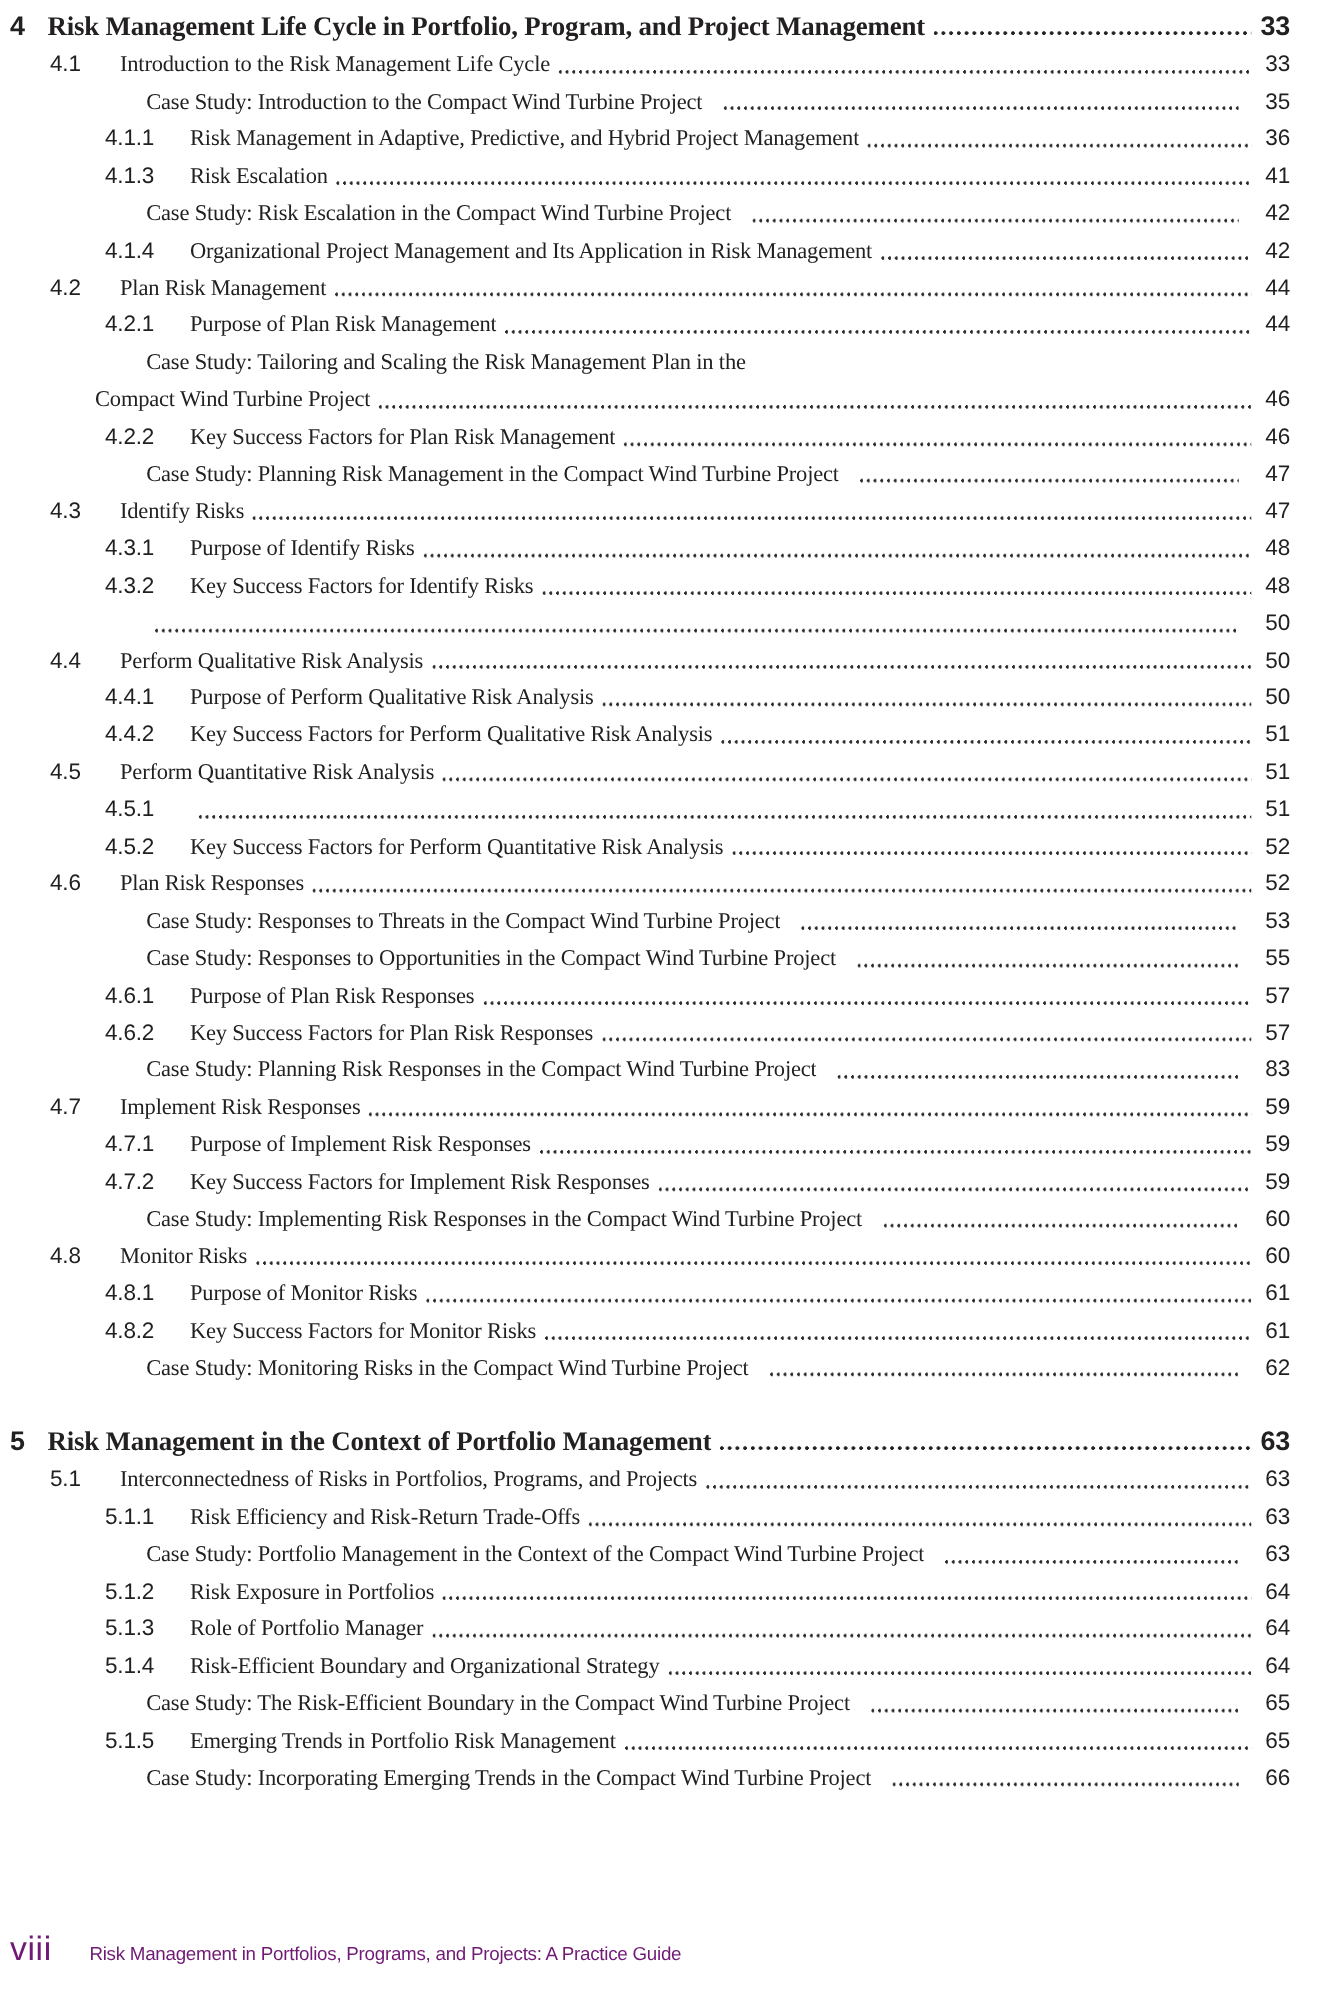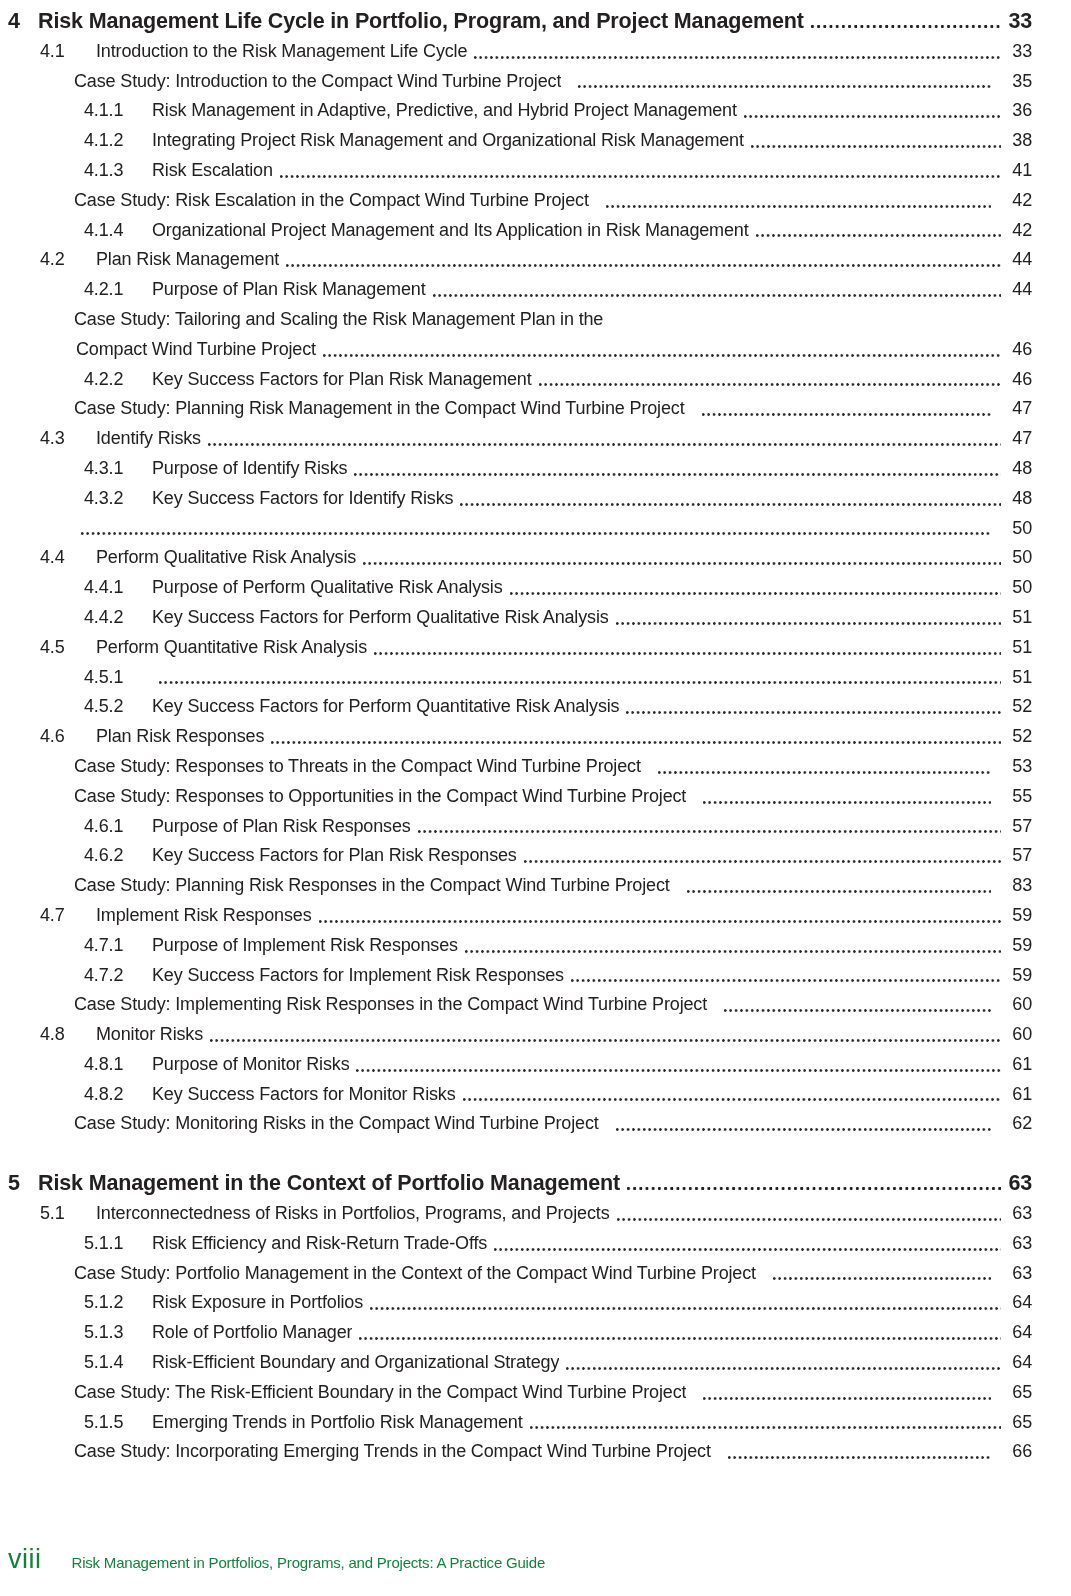--- a/index.html
+++ b/index.html
@@ -30,20 +30,21 @@
     font-size: 18px;
     letter-spacing: -0.15px;
     white-space: nowrap;
   }
   .row .num {
     flex: none;
   }
   .row .title {
     flex: 0 1 auto;
     overflow: hidden;
+    font-family: Liberation Serif, serif;
   }
   .row .leader {
     flex: 1 1 12px;
     min-width: 10px;
     height: 3px;
     align-self: flex-end;
     margin: 0 5px 8px 7px;
     background-image: radial-gradient(circle at 1.3px 1.5px, #2a2a2a 1.2px, rgba(0,0,0,0) 1.45px);
     background-size: 5.4px 3px;
     background-repeat: repeat-x;
@@ -61,32 +62,32 @@
   .lvl-chapter .num { width: 30px; }
   .lvl-chapter .leader {
     background-image: radial-gradient(circle at 1.5px 1.5px, #232021 1.4px, rgba(0,0,0,0) 1.65px);
     background-size: 6.2px 3px;
     margin-bottom: 9px;
   }
   .lvl-section { margin-left: 32px; }
   .lvl-section .num { width: 56px; }
   .lvl-subsection { margin-left: 76px; }
   .lvl-subsection .num { width: 68px; }
-  .lvl-case { margin-left: 66px; gap: 10px; }
+  .lvl-case { margin-left: 109px; gap: 10px; }
   .lvl-continuation { margin-left: 68px; }
   .gap-before { margin-top: 30px; }
   
   .footer {
     position: absolute;
     left: 8px;
     right: 39px;
     top: 1544px;
     display: flex;
     align-items: baseline;
-    color: #15803d;
+    color: #701a75;
   }
   .footer .folio {
     font-size: 27px;
     letter-spacing: 0.5px;
     margin-right: 30px;
   }
   .footer .book-title {
     font-size: 15px;
     letter-spacing: -0.2px;
   }
@@ -118,26 +119,20 @@
       <span class="pg">35</span>
     </div>
 
     <div class="row lvl-subsection">
       <span class="num">4.1.1</span>
       <span class="title">Risk Management in Adaptive, Predictive, and Hybrid Project Management</span>
       <span class="leader"></span>
       <span class="pg">36</span>
     </div>
 
-    <div class="row lvl-subsection">
-      <span class="num">4.1.2</span>
-      <span class="title">Integrating Project Risk Management and Organizational Risk Management</span>
-      <span class="leader"></span>
-      <span class="pg">38</span>
-    </div>
 
     <div class="row lvl-subsection">
       <span class="num">4.1.3</span>
       <span class="title">Risk Escalation</span>
       <span class="leader"></span>
       <span class="pg">41</span>
     </div>
 
     <div class="row lvl-case">
 

